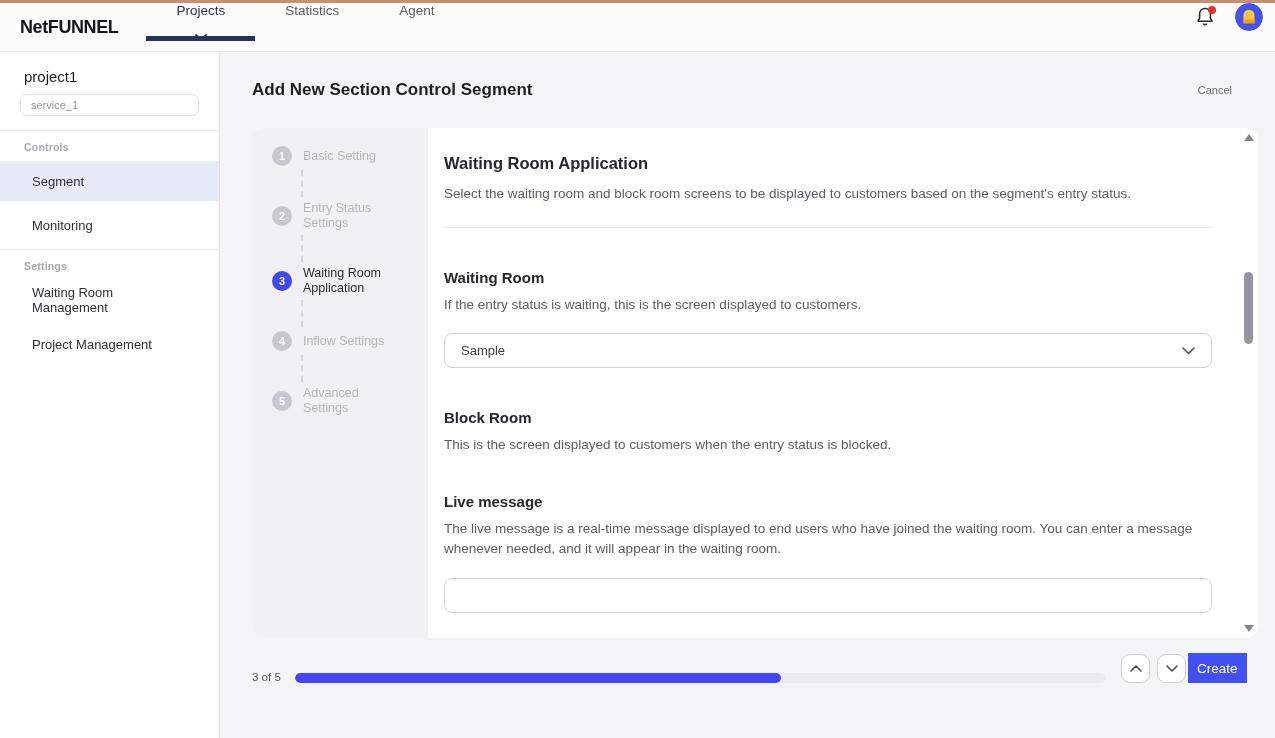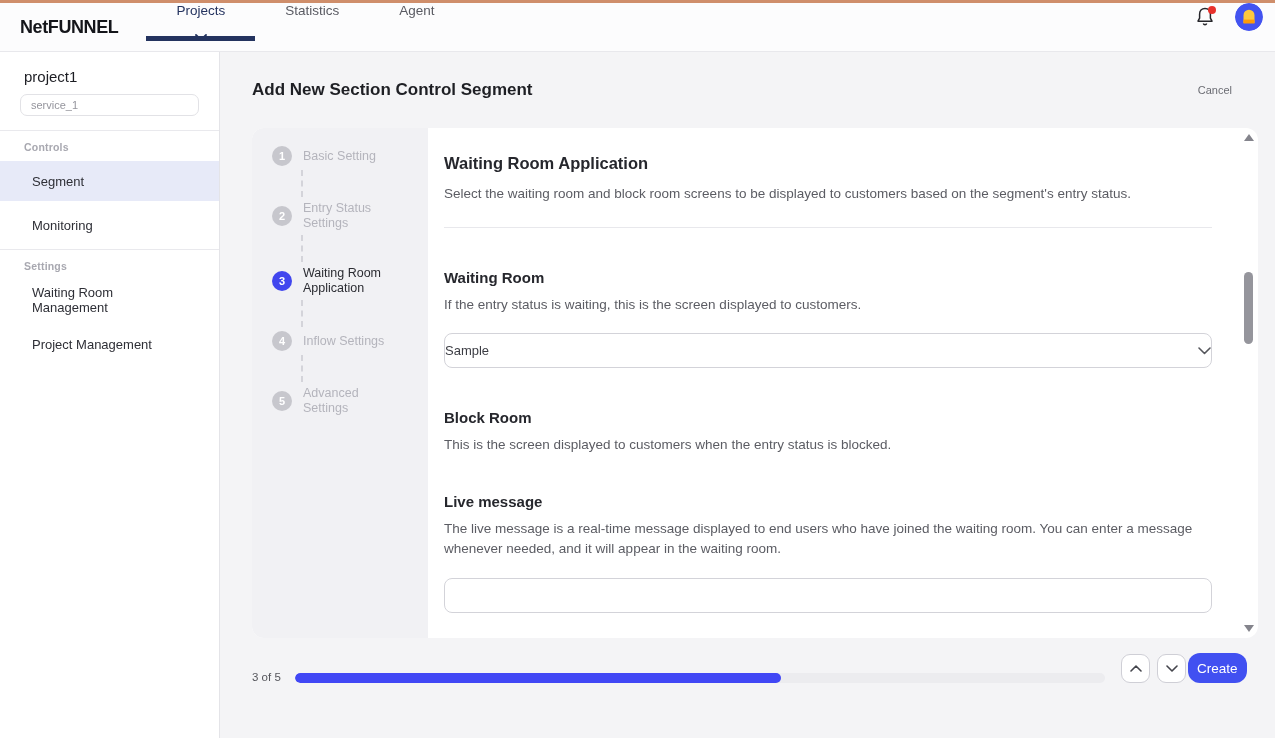--- a/index.html
+++ b/index.html
@@ -61,40 +61,40 @@
   .step.active .step-label{color:#2b2c32;}
   .step-connector{height:27px;border-left:2px dashed #d4d4da;margin:4px 0 4px 29px;}
 
   
   .content{flex:1;padding:18px 46px 0 16px;}
   .content h2{font-size:16.5px;font-weight:700;color:var(--text-dark);margin:8px 0 11px;}
   .desc{font-size:13.5px;color:var(--text-mid);line-height:20px;}
   .content-divider{border-top:1px solid #e8e8ec;margin-top:23px;}
   .group{margin-top:41px;}
   .group h3{font-size:15px;font-weight:700;color:var(--text-dark);margin-bottom:9px;}
-  .select{margin-top:18px;height:35px;border:1px solid var(--input-border);border-radius:8px;display:flex;align-items:center;justify-content:space-between;padding:0 0;font-size:13px;color:#3c3d44;cursor:pointer;background:#fff;}
+  .select{margin-top:18px;height:35px;border:1px solid var(--input-border);border-radius:8px;display:flex;align-items:center;justify-content:space-between;padding:0 16px;font-size:13px;color:#3c3d44;cursor:pointer;background:#fff;}
   .live-group{margin-top:38px;}
   .live-group .desc{max-width:770px;}
   .text-input{margin-top:19px;height:35px;border:1px solid var(--input-border);border-radius:8px;display:flex;align-items:center;padding:0 14px;gap:8px;background:#fff;}
 
   
   .scrollbar{position:absolute;top:2px;right:3px;bottom:2px;width:12px;}
   .scroll-arrow{position:absolute;left:1px;width:0;height:0;border-left:5px solid transparent;border-right:5px solid transparent;cursor:pointer;}
   .scroll-arrow.up{top:4px;border-bottom:7px solid #84848c;}
   .scroll-arrow.down{bottom:4px;border-top:7px solid #84848c;}
   .scroll-thumb{position:absolute;top:142px;left:1px;width:9px;height:72px;background:#95959c;border-radius:5px;cursor:pointer;}
 
   
   .footer-bar{margin-top:15px;display:flex;align-items:flex-end;}
   .progress-label{font-size:11.5px;color:#55565c;width:43px;flex-shrink:0;}
   .progress-track{width:810px;height:10px;background:#ececef;border-radius:5px;overflow:hidden;}
   .progress-fill{height:100%;background:#4147f5;border-radius:5px;width:0;}
   .nav-btn{width:29px;height:29px;background:#fff;border:1px solid #cfcfd6;border-radius:9px;display:flex;align-items:center;justify-content:center;cursor:pointer;margin-left:7px;}
   .nav-btn.first{margin-left:16px;}
-  .create-btn{margin-left:2px;height:30px;padding:0 9px;background:var(--accent);border:none;border-radius:12px;color:#fff;font-size:13.5px;font-family:inherit;cursor:pointer;}
+  .create-btn{margin-left:2px;height:30px;padding:0 9px;background:var(--accent);border:none;border-radius:0;color:#fff;font-size:13.5px;font-family:inherit;cursor:pointer;}
   svg{display:block;}
 </style>
 </head>
 <body>
 
 <div class="top-strip"></div>
 
 <header class="navbar">
   <div class="logo">NetFUNNEL</div>
   <nav class="nav-items">

